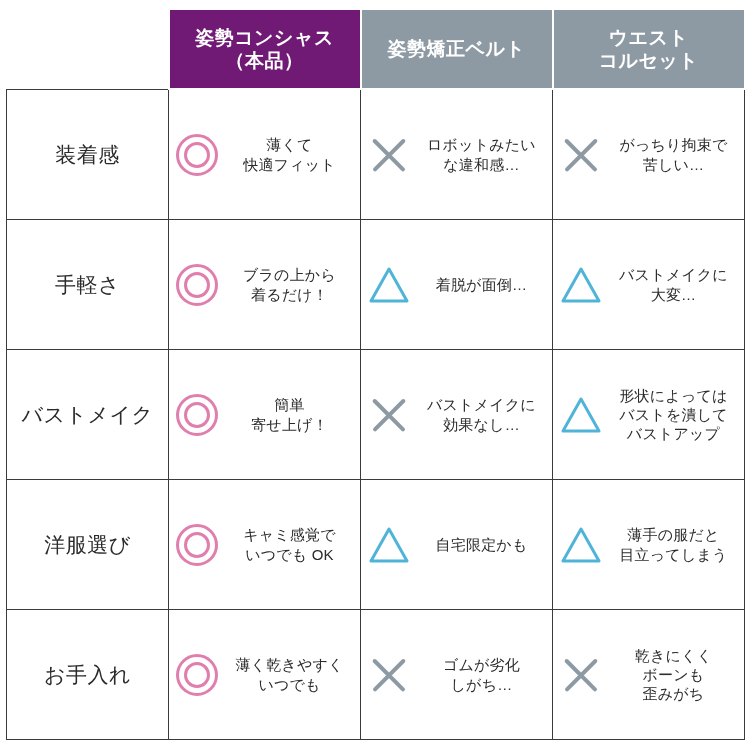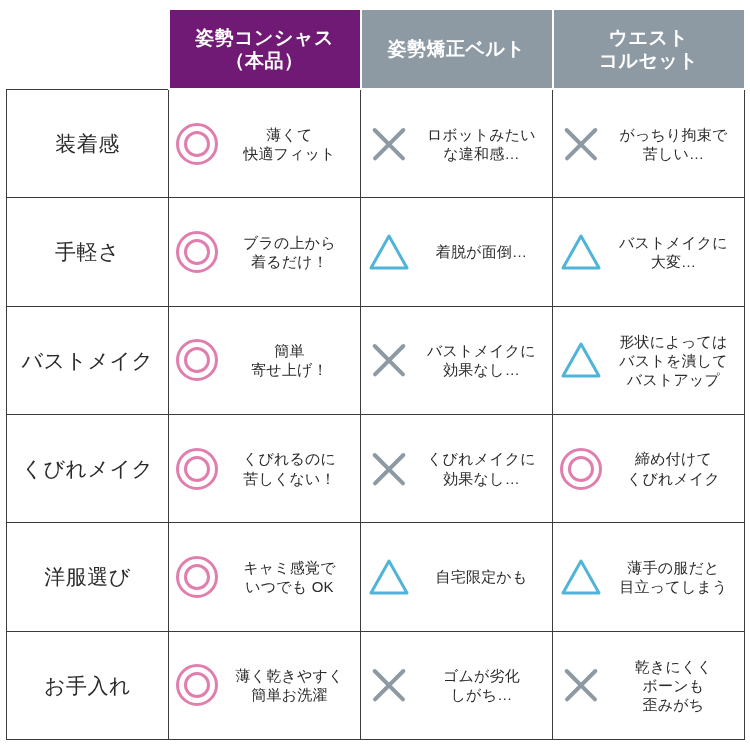--- a/index.html
+++ b/index.html
@@ -245,44 +245,20 @@
                   <polygon points="22,6 40,38 4,38" fill="none" stroke="#4fb4d8" stroke-width="3" stroke-linejoin="round"></polygon>
                 </svg>
             </span>
             <span class="note">形状によっては
 バストを潰して
 バストアップ</span>
           </div>
         </td>
       </tr>
 
-      <tr>
-        <td>くびれメイク</td>
-        <td class="cell">
-          <div class="cellwrap">
-            <span class="mark circle"></span>
-            <span class="note">くびれるのに
-苦しくない！</span>
-          </div>
-        </td>
-        <td class="cell">
-          <div class="cellwrap">
-            <span class="mark cross"></span>
-            <span class="note">くびれメイクに
-効果なし…</span>
-          </div>
-        </td>
-        <td class="cell">
-          <div class="cellwrap">
-            <span class="mark circle"></span>
-            <span class="note">締め付けて
-くびれメイク</span>
-          </div>
-        </td>
-      </tr>
 
       <tr>
         <td>洋服選び</td>
         <td class="cell">
           <div class="cellwrap">
             <span class="mark circle"></span>
             <span class="note">キャミ感覚で
 いつでも OK</span>
           </div>
         </td>
@@ -308,21 +284,21 @@
           </div>
         </td>
       </tr>
 
       <tr>
         <td>お手入れ</td>
         <td class="cell">
           <div class="cellwrap">
             <span class="mark circle"></span>
             <span class="note">薄く乾きやすく
-簡単お洗濯</span>
+いつでも</span>
           </div>
         </td>
         <td class="cell">
           <div class="cellwrap">
             <span class="mark cross"></span>
             <span class="note">ゴムが劣化
 しがち…</span>
           </div>
         </td>
         <td class="cell">

